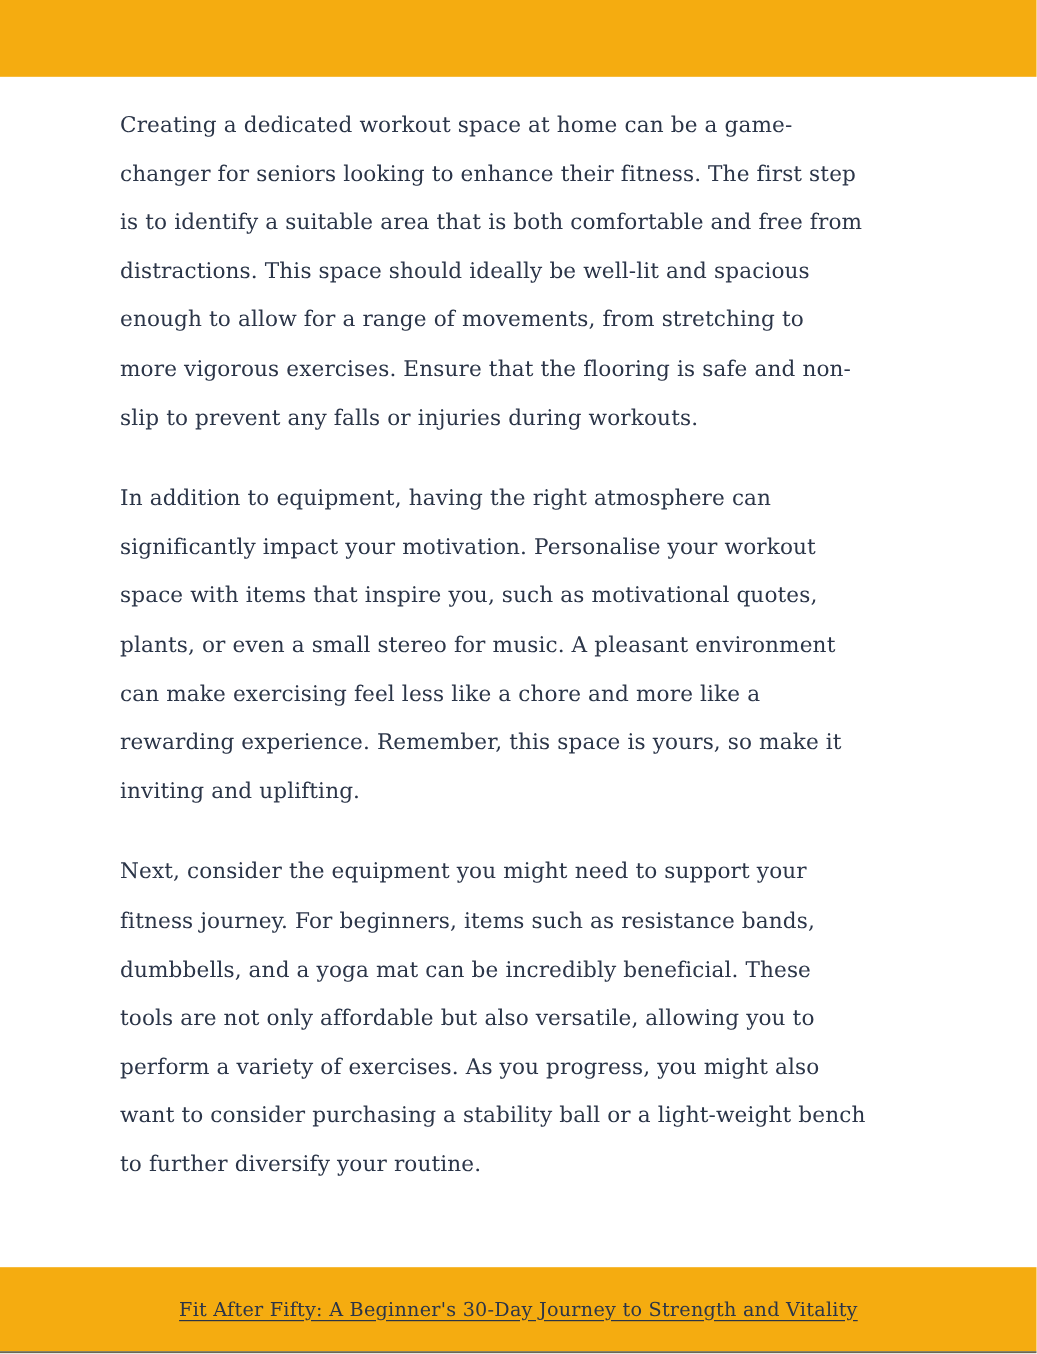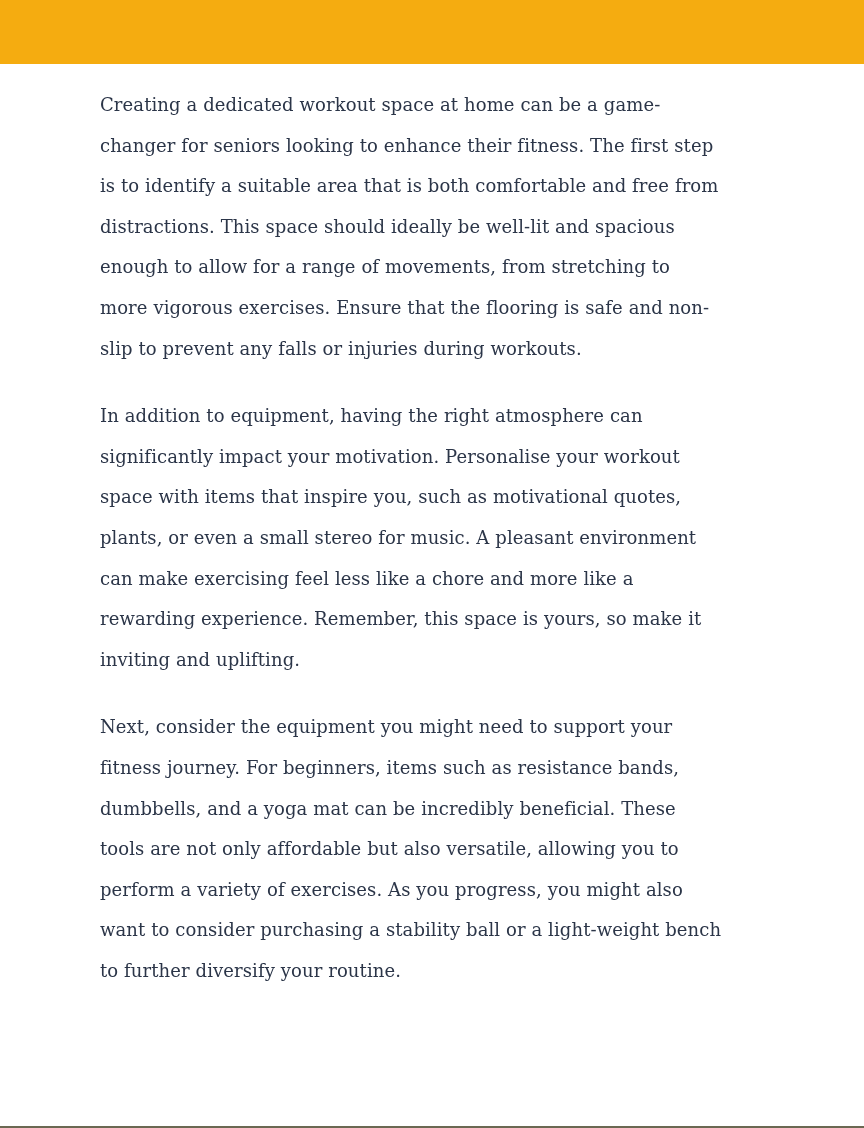--- a/index.html
+++ b/index.html
@@ -96,16 +96,19 @@
 inviting and uplifting.</p>
     <p>Next, consider the equipment you might need to support your
 fitness journey. For beginners, items such as resistance bands,
 dumbbells, and a yoga mat can be incredibly beneficial. These
 tools are not only affordable but also versatile, allowing you to
 perform a variety of exercises. As you progress, you might also
 want to consider purchasing a stability ball or a light-weight bench
 to further diversify your routine.</p>
   </div>
 
+  <div class="band bottom">
+    <a class="footer-link">Fit After Fifty: A Beginner's 30-Day Journey to Strength and Vitality</a>
+  </div>
 
   <div class="page-edge"></div>
 
 </div>
 
 </body></html>

